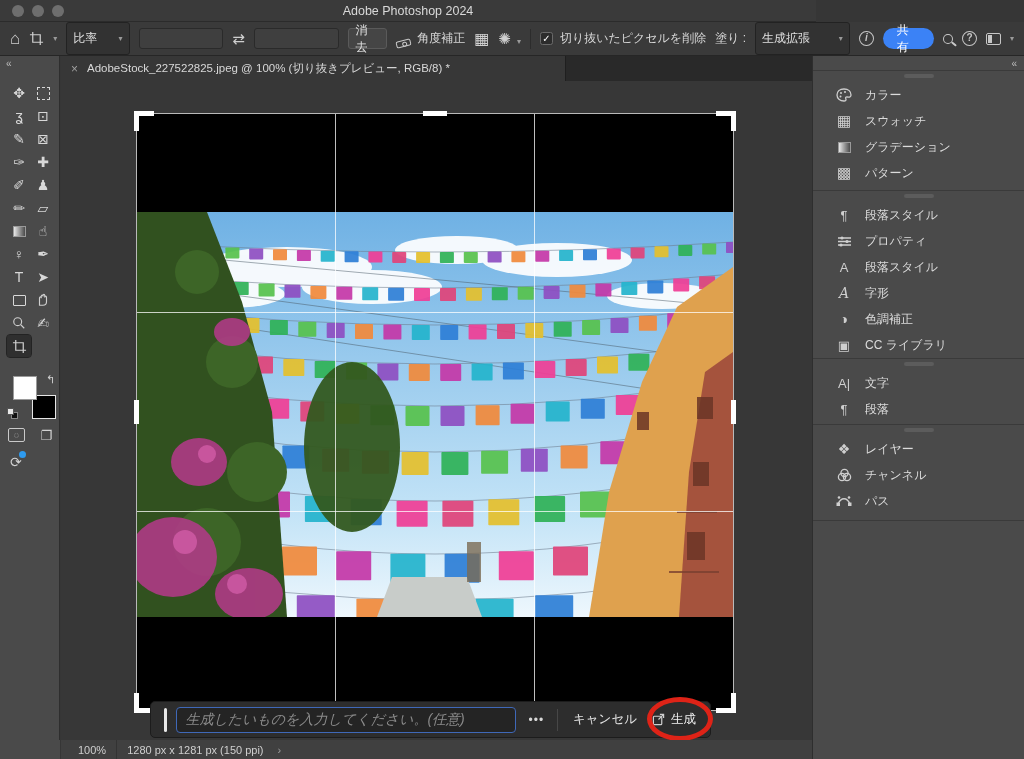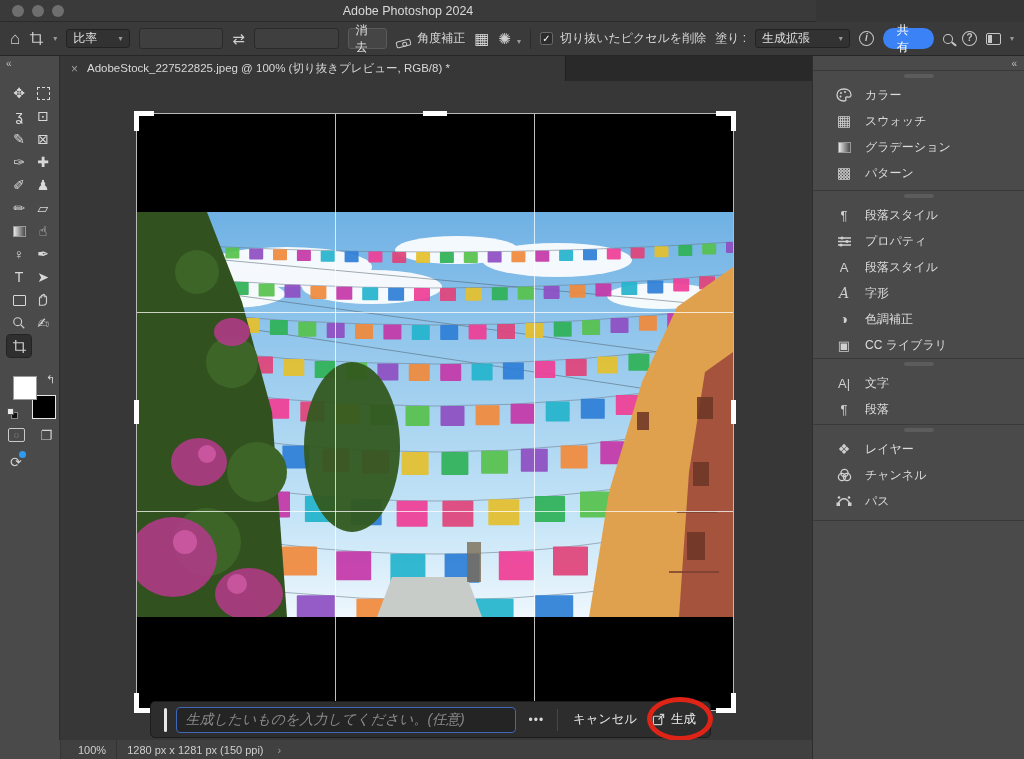--- a/index.html
+++ b/index.html
@@ -10,21 +10,21 @@
   #titlebar { position:absolute; left:0; top:0; width:816px; height:22px; background:#3a3a3a;
     border-bottom:1px solid #2b2b2b; }
   .tl { position:absolute; top:5px; width:12px; height:12px; border-radius:50%; background:#6e6e6e; }
   #win-title { position:absolute; left:0; right:0; top:4px; text-align:center; color:#d9d9d9; font-size:12.5px; }
 
   
   #optbar { position:absolute; left:0; top:22px; width:1024px; height:34px; background:#3a3a3a;
     border-bottom:1px solid #262626; display:flex; align-items:center; gap:9px; padding:0 10px; color:#d6d6d6; }
   .obtxt { font-size:12px; color:#d9d9d9; white-space:nowrap; }
   .oico { color:#cfcfcf; font-size:15px; line-height:1; }
-  .dd { height:19px; background:#323232; border:1px solid #222; border-radius:3px; display:flex;
+  .dd { height:33px; background:#323232; border:1px solid #222; border-radius:3px; display:flex;
     align-items:center; justify-content:space-between; padding:0 6px; font-size:12px; color:#e0e0e0; }
   .chev { font-size:8px; color:#9a9a9a; margin-left:6px; }
   .field { height:21px; background:#3f3f3f; border:1px solid #2a2a2a; border-radius:3px; }
   .btn-clear { height:21px; background:#454545; border:1px solid #5a5a5a; border-radius:3px;
     font-size:12px; color:#e2e2e2; padding:0 7px; display:flex; align-items:center; }
   .vsep { width:1px; height:20px; background:#2c2c2c; }
   .cb { width:13px; height:13px; background:#2c2c2c; border:1px solid #6a6a6a; border-radius:2.5px;
     color:#fff; font-size:10px; line-height:12px; text-align:center; }
   .circle-ico { width:15px; height:15px; border:1.4px solid #c6c6c6; border-radius:50%; color:#c6c6c6;
     font-size:10px; line-height:12px; text-align:center; font-weight:bold; }

